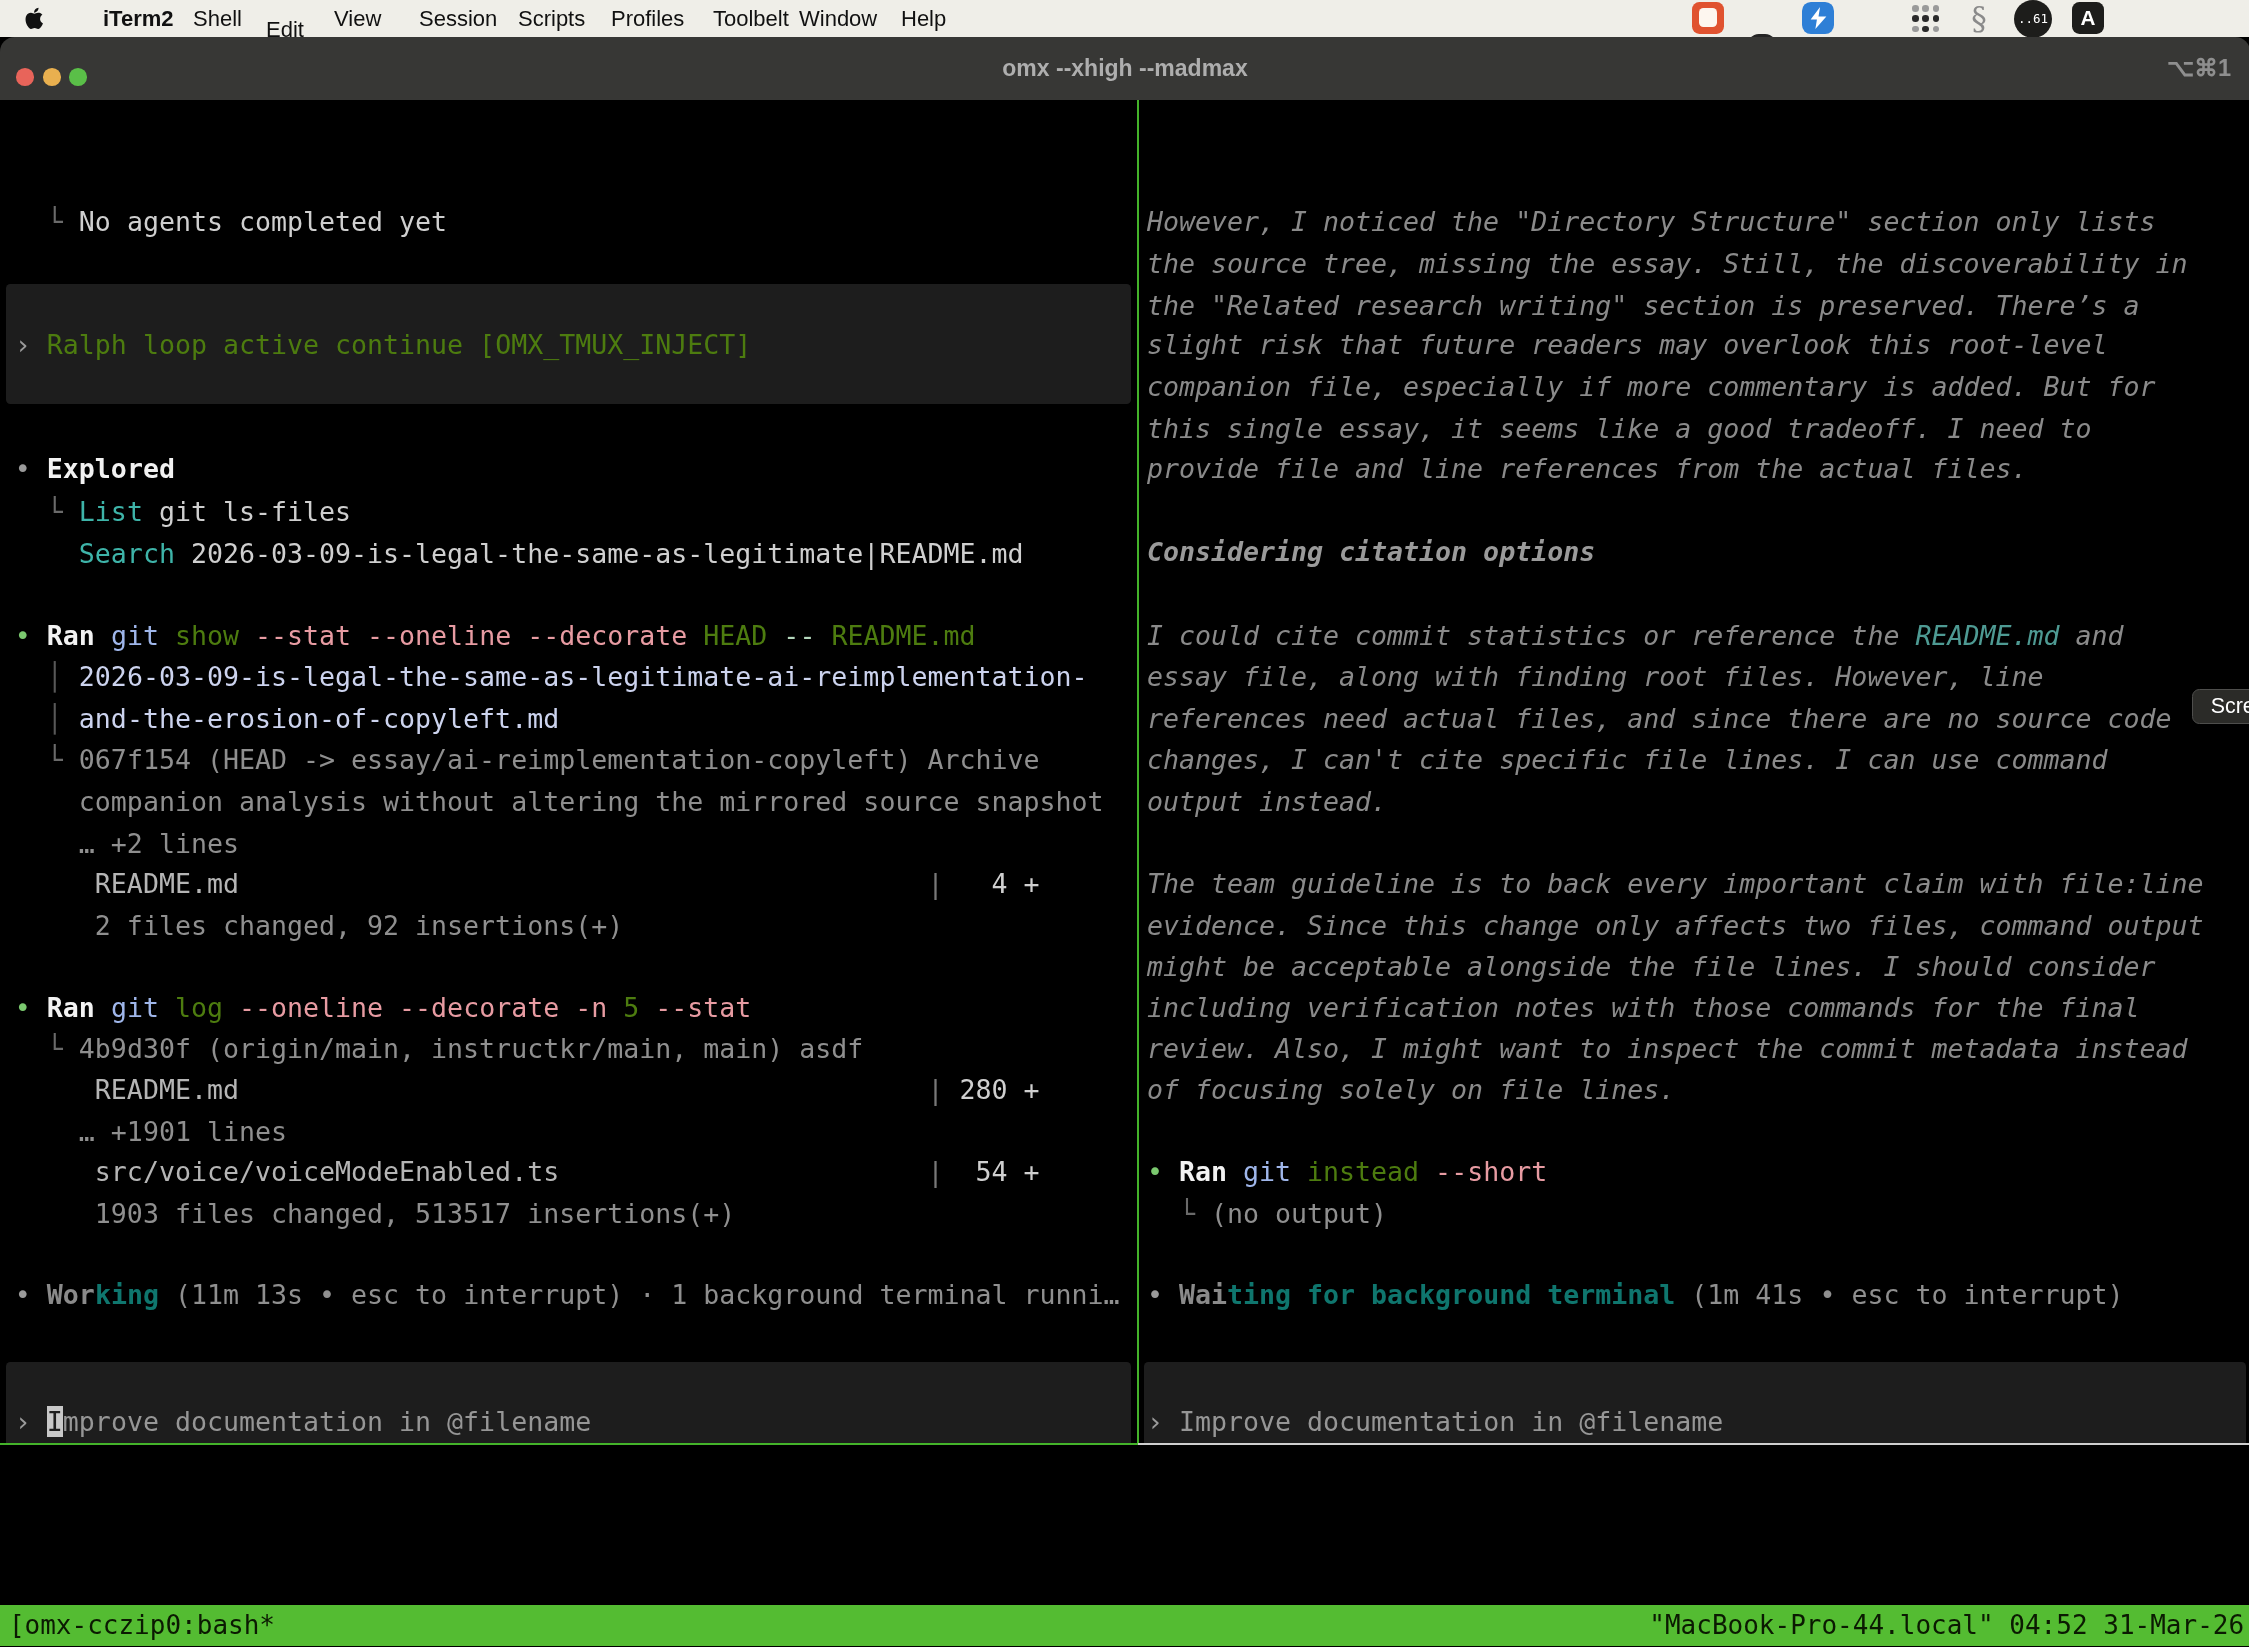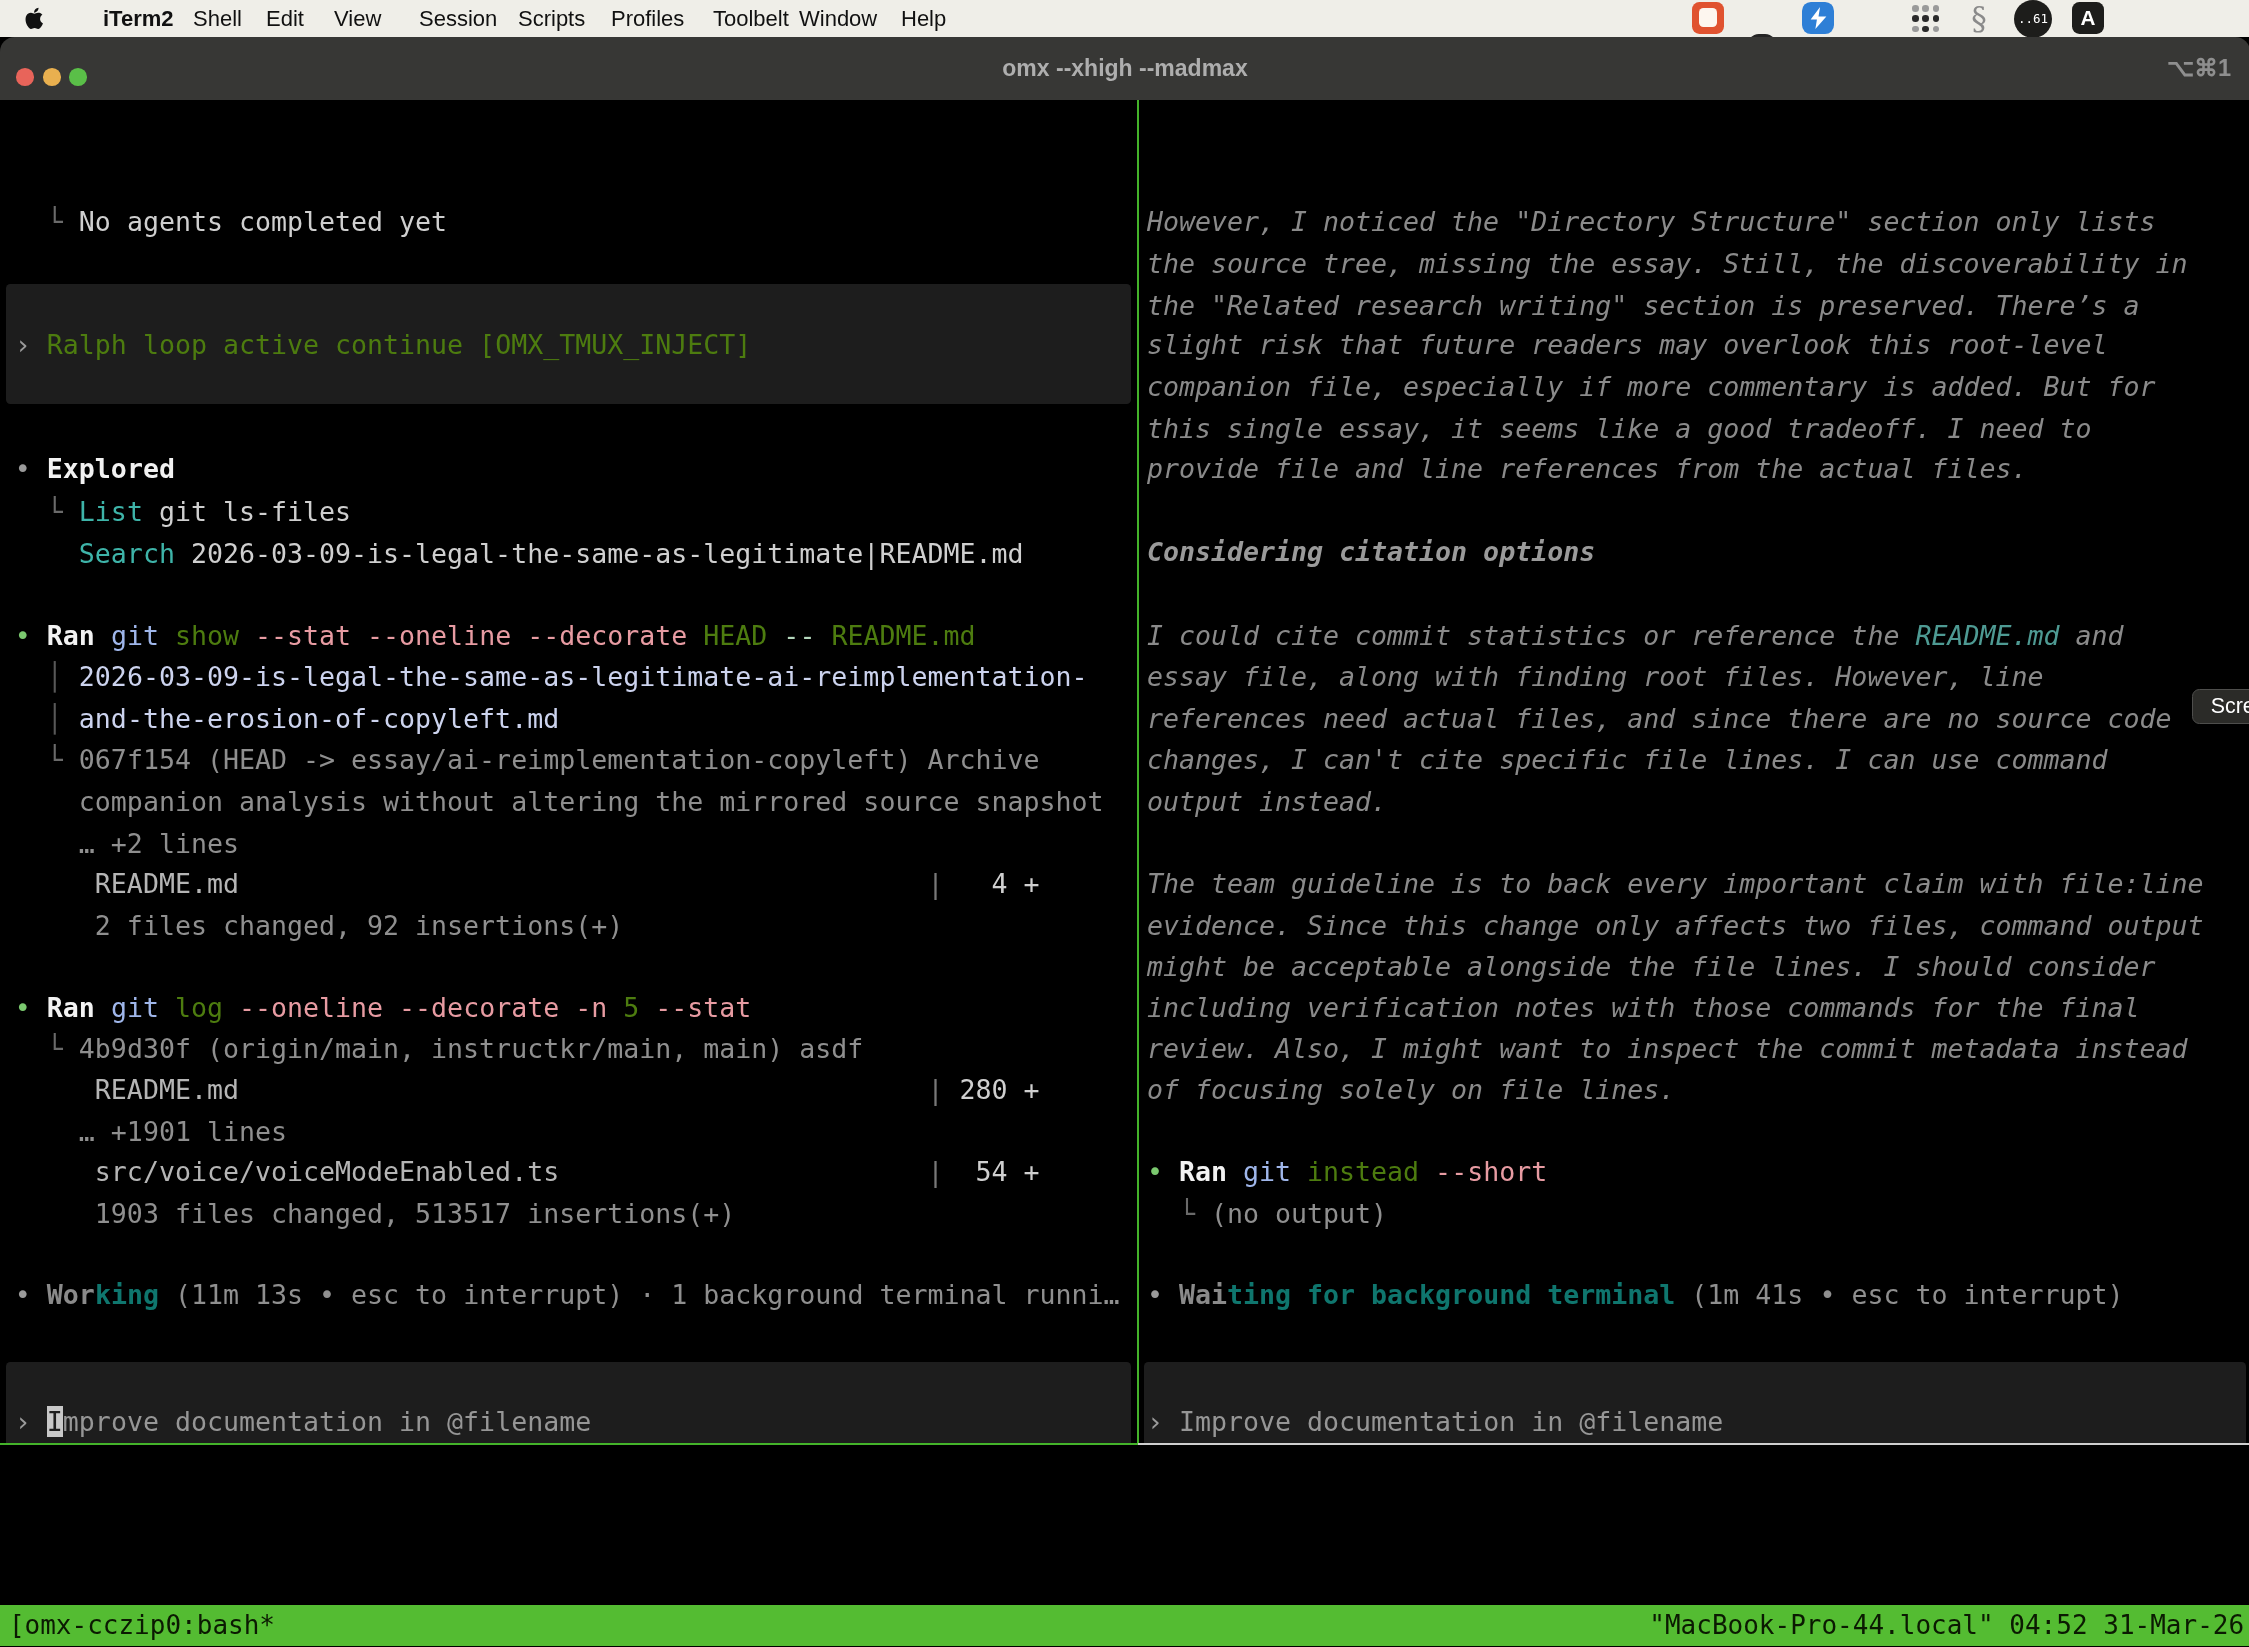--- a/index.html
+++ b/index.html
@@ -121,21 +121,21 @@
 </head>
 <body>
 
 <div class="menubar">
   <svg class="apple" viewBox="0 0 24 24">
     <path fill="#111" d="M16.3 12.6c0-2.4 2-3.6 2.1-3.7-1.1-1.7-2.9-1.9-3.5-1.9-1.5-.2-2.9.9-3.7.9-.8 0-1.9-.9-3.2-.86-1.6.03-3.1 1-4 2.4-1.7 3-0.4 7.4 1.2 9.8.8 1.2 1.8 2.5 3 2.4 1.2-.05 1.7-.8 3.2-.8s1.9.8 3.2.75c1.3-.02 2.2-1.2 3-2.4.9-1.4 1.3-2.7 1.3-2.8-.03-.01-2.5-1-2.6-3.8zM13.9 5.4c.7-.8 1.1-1.9 1-3-1 .04-2.2.65-2.9 1.5-.64.74-1.2 1.9-1.05 3 1.1.09 2.2-.55 2.9-1.4z"></path>
   </svg>
   <div id="menu-items">
       <span class="menu-item app-name" style="left: 103px;">iTerm2</span>
       <span class="menu-item" style="left: 193px;">Shell</span>
-      <span class="menu-item" style="left: 266px;">Edit</span>
+      <span class="menu-item" style="left: 266px; margin-top: 11px;">Edit</span>
       <span class="menu-item" style="left: 334px;">View</span>
       <span class="menu-item" style="left: 419px;">Session</span>
       <span class="menu-item" style="left: 518px;">Scripts</span>
       <span class="menu-item" style="left: 611px;">Profiles</span>
       <span class="menu-item" style="left: 713px;">Toolbelt</span>
       <span class="menu-item" style="left: 799px;">Window</span>
       <span class="menu-item" style="left: 901px;">Help</span>
     </div>
   <div class="status-icons">
     <div class="sicon ic-chat" style="left:-523px"></div>

